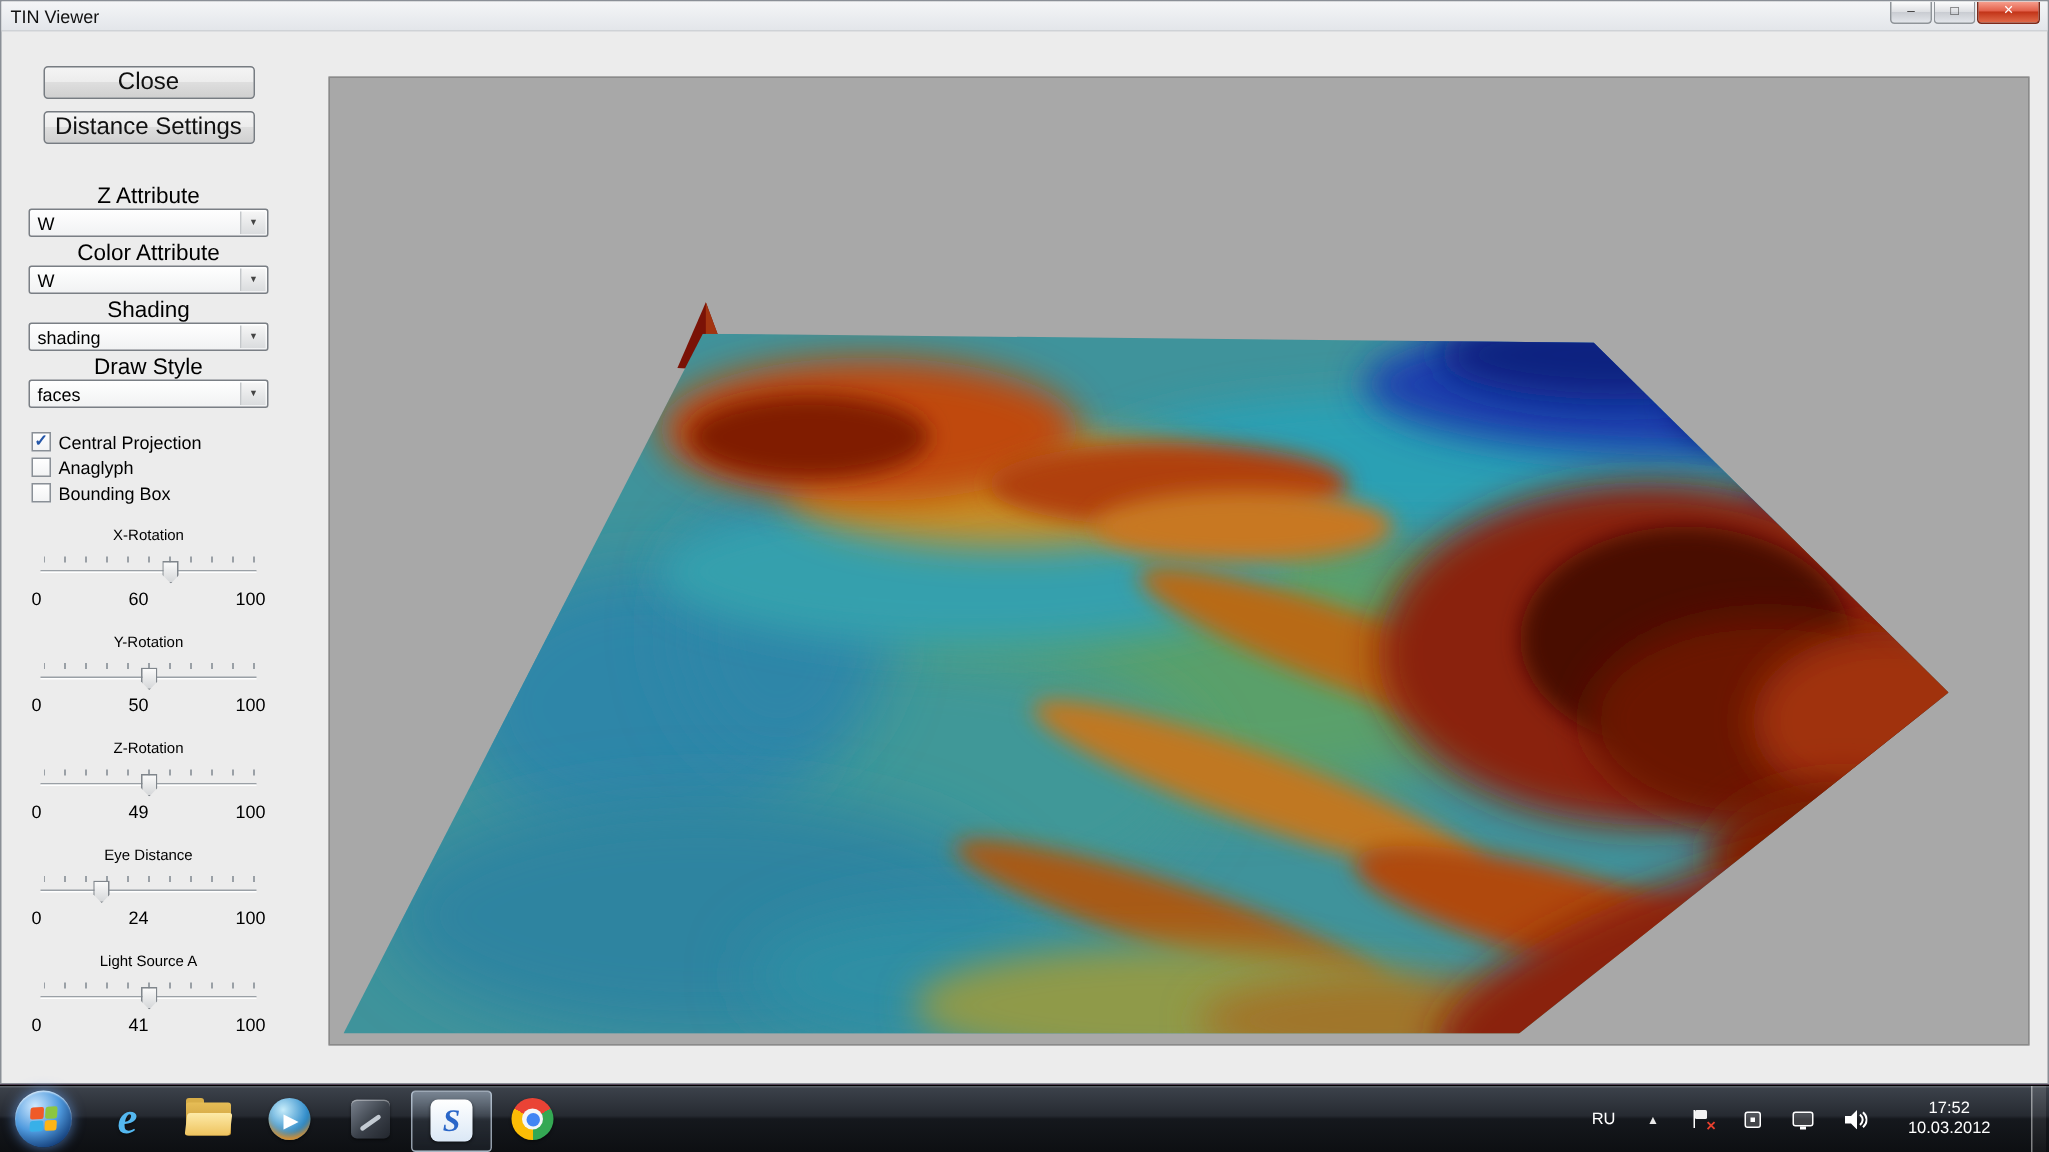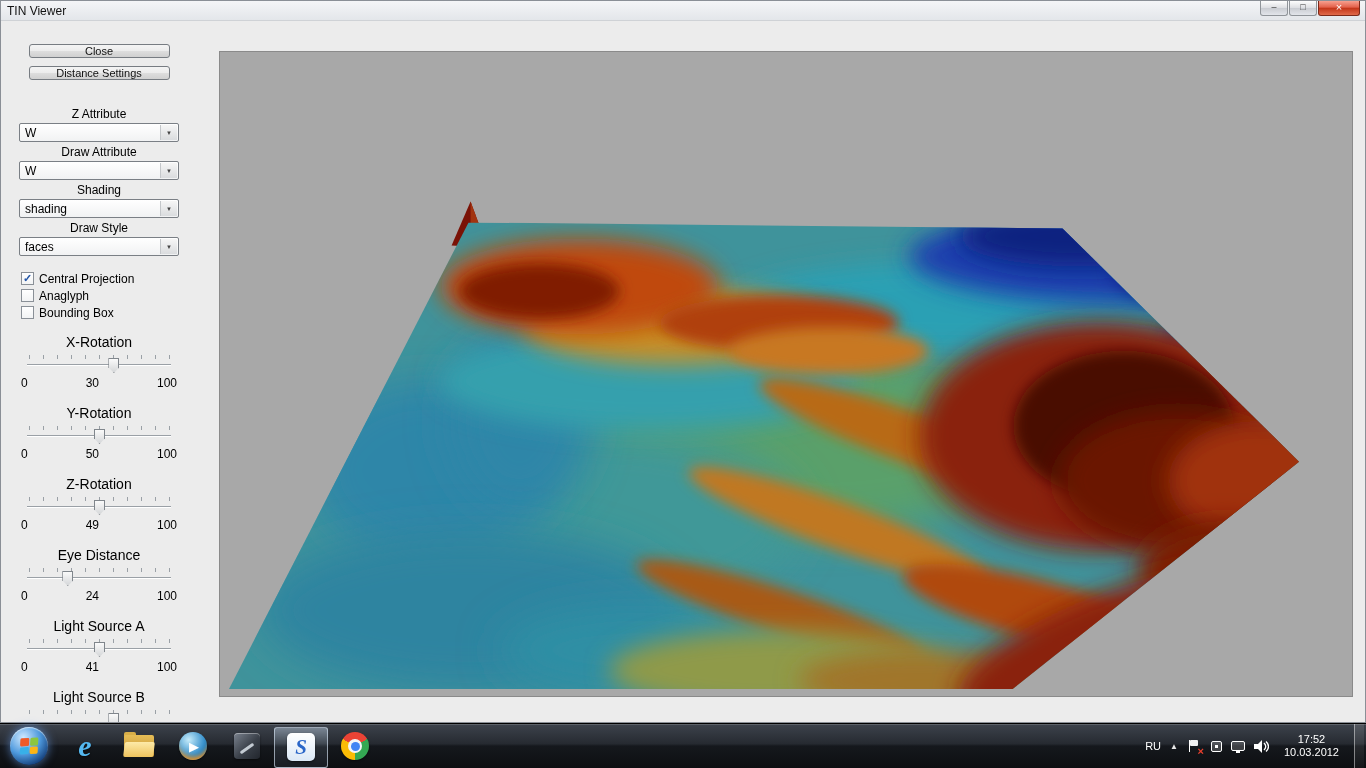--- a/index.html
+++ b/index.html
@@ -12,38 +12,38 @@
   .winbtns { position:absolute; right:5px; top:0; display:flex; }
   .winbtn { width:28px; height:15px; margin-left:1px; border:1px solid #8f9499; border-top:none; border-radius:0 0 3px 3px;
             background:linear-gradient(#fdfdfd,#dcdee2 50%,#c8cbd1 50%,#e2e5ea); color:#333; font-size:9px; line-height:13px; text-align:center; cursor:default;}
   .winbtn.close { width:42px; background:linear-gradient(#f7a08f,#e2604a 45%,#c23418 50%,#e06a4a); color:#fff; border-color:#7c2a1a; font-size:11px;}
 
   .client { flex:1; display:flex; overflow:hidden; position:relative; }
 
   
   .sidebar { width:196px; flex:0 0 196px; padding-top:23px; display:flex; flex-direction:column; align-items:center; font-size:12px; color:#000; }
   .btn { width:141px; height:22px; border:1px solid #777c82; border-radius:3px; margin-bottom:8px;
-         background:linear-gradient(#f4f4f4,#ececec 50%,#dedede 50%,#d0d0d0); font-size:11px; color:#111;
+         background:linear-gradient(#f4f4f4,#ececec 50%,#dedede 50%,#d0d0d0); font-size:16px; color:#111;
          display:flex; align-items:center; justify-content:center; cursor:default; }
   .combo-group { margin-top:4px; text-align:center; }
   .combo-group.first { margin-top:20px; }
-  .combo-label { font-size:12px; height:13px; line-height:13px; margin-bottom:2px; }
+  .combo-label { font-size:15px; height:13px; line-height:13px; margin-bottom:2px; }
   .combo { width:160px; height:19px; border:1px solid #7a7f85; border-radius:2px; background:linear-gradient(#ffffff,#f1f2f3);
            position:relative; display:flex; align-items:center; padding-left:5px; font-size:12px; cursor:default;}
   .combo .arrow { position:absolute; right:1px; top:1px; bottom:1px; width:17px; border-left:1px solid #c4c7ca;
                   background:linear-gradient(#f6f6f6,#dadcde); display:flex; align-items:center; justify-content:center;
                   font-size:6px; color:#444; }
   .checks { align-self:flex-start; margin:14px 0 0 20px; }
   .check-row { display:flex; align-items:center; gap:5px; height:17px; cursor:default;}
   .cb { width:13px; height:13px; border:1px solid #8a9097; background:linear-gradient(#ffffff,#f2f3f4); display:flex; align-items:center; justify-content:center; }
   .cb .glyph { display:none; font-size:11px; font-weight:bold; color:#2456a8; line-height:1; margin-top:-1px; }
   .cb.checked .glyph { display:block; }
   .slider-group { margin-top:16px; width:160px; text-align:center; }
   .slider-group.first { margin-top:14px; }
-  .slider-label { font-size:14px; height:14px; line-height:14px; }
+  .slider-label { font-size:10px; height:14px; line-height:14px; }
   .slider { position:relative; width:144px; height:18px; margin:6px auto 0; }
   .ticks { position:absolute; left:2px; right:0; top:0; height:4px;
            background:repeating-linear-gradient(90deg,#9aa0a6 0 1px,transparent 1px 14px); }
   .track { position:absolute; left:0; right:0; top:9px; height:0; border-top:1px solid #9aa0a6; border-bottom:1px solid #fff; }
   .thumb { position:absolute; top:3px; width:11px; height:15px; margin-left:-5px;
            background:linear-gradient(#fafafa,#d5d7d9); border:1px solid #80868c;
            clip-path:polygon(0 0,100% 0,100% 62%,50% 100%,0 62%); }
   .slider-values { display:flex; justify-content:space-between; font-size:12px; margin-top:3px; padding:0 2px; }
 
   
@@ -80,21 +80,21 @@
   .ico-app5::after { content:""; position:absolute; left:5px; top:14px; width:16px; height:3px; background:rgba(230,238,245,.8); border-radius:2px; transform:rotate(-35deg); }
   .ico-s { width:28px; height:28px; border-radius:5px; background:linear-gradient(#ffffff,#dbe8f6);
            display:flex; align-items:center; justify-content:center; color:#2a66c8;
            font:italic bold 21px "Liberation Serif",serif; box-shadow:0 1px 2px rgba(0,0,0,.5);}
   .ico-chrome { width:28px; height:28px; border-radius:50%; position:relative;
                 background:conic-gradient(from -60deg,#ea4335 0 120deg,#34a853 120deg 240deg,#fbbc05 240deg 360deg);
                 box-shadow:0 1px 2px rgba(0,0,0,.5);}
   .chrome-white { position:absolute; left:7px; top:7px; width:14px; height:14px; border-radius:50%; background:#f4f6f8; }
   .chrome-blue  { position:absolute; left:9.5px; top:9.5px; width:9px; height:9px; border-radius:50%; background:#4285f4; }
 
-  .tray { margin-left:auto; display:flex; align-items:center; gap:9px; padding-right:2px; color:#fff; }
+  .tray { margin-left:auto; display:flex; align-items:center; gap:21px; padding-right:2px; color:#fff; }
   .lang { font-size:11px; cursor:default;}
   .tray-arrow { font-size:8px; color:#e8e8e8; cursor:default;}
   .ico-flag { position:relative; width:15px; height:14px; }
   .ico-flag::before { content:""; position:absolute; left:2px; top:1px; width:1px; height:12px; background:#fff; }
   .ico-flag::after  { content:""; position:absolute; left:3px; top:1px; width:8px; height:6px; background:#f2f2f2; border-radius:1px; }
   .ico-flag .x::before { content:"×"; position:absolute; right:-2px; bottom:-4px; color:#e8402e; font-size:11px; font-weight:bold; }
   .ico-box { width:11px; height:11px; border:1px solid #fff; border-radius:2px; background:rgba(255,255,255,.2); position:relative;}
   .ico-box::after { content:""; position:absolute; left:3px; top:3px; width:3px; height:3px; background:#fff; }
   .ico-monitor { width:14px; height:10px; border:1px solid #fff; border-radius:2px; background:rgba(255,255,255,.18); position:relative; }
   .ico-monitor::after { content:""; position:absolute; left:4px; bottom:-3px; width:4px; height:2px; background:#fff; }
@@ -124,21 +124,21 @@
         <div class="btn">Distance Settings</div>
 
         <div class="combo-group first">
           <div class="combo-label">Z Attribute</div>
           <div class="combo">
             <span>W</span>
             <span class="arrow">▼</span>
           </div>
         </div>
         <div class="combo-group">
-          <div class="combo-label">Draw Attribute</div>
+          <div class="combo-label">Color Attribute</div>
           <div class="combo">
             <span>W</span>
             <span class="arrow">▼</span>
           </div>
         </div>
         <div class="combo-group">
           <div class="combo-label">Shading</div>
           <div class="combo">
             <span>shading</span>
             <span class="arrow">▼</span>
@@ -171,21 +171,21 @@
 
         <div class="slider-group first">
           <div class="slider-label">X-Rotation</div>
           <div class="slider">
             <div class="ticks"></div>
             <div class="track"></div>
             <div class="thumb" style="left: 60%;"></div>
           </div>
           <div class="slider-values">
             <span>0</span>
-            <span>30</span>
+            <span>60</span>
             <span>100</span>
           </div>
         </div>
 
         <div class="slider-group">
           <div class="slider-label">Y-Rotation</div>
           <div class="slider">
             <div class="ticks"></div>
             <div class="track"></div>
             <div class="thumb" style="left: 50%;"></div>
@@ -232,28 +232,20 @@
             <div class="track"></div>
             <div class="thumb" style="left: 50%;"></div>
           </div>
           <div class="slider-values">
             <span>0</span>
             <span>41</span>
             <span>100</span>
           </div>
         </div>
 
-        <div class="slider-group">
-          <div class="slider-label">Light Source B</div>
-          <div class="slider">
-            <div class="ticks"></div>
-
-            <div class="thumb" style="left: 60%;"></div>
-          </div>
-        </div>
       </div>
 
       <div class="viewport">
         <svg viewBox="0 0 1134 646" preserveAspectRatio="none">
           <defs>
             <clipPath id="tclip">
                 <polygon points="249,171 844,177 1081,411 794,639 9,639"></polygon>
               </clipPath>
             <filter id="b20" x="-50%" y="-50%" width="200%" height="200%">
                 <feGaussianBlur stdDeviation="20"></feGaussianBlur>

